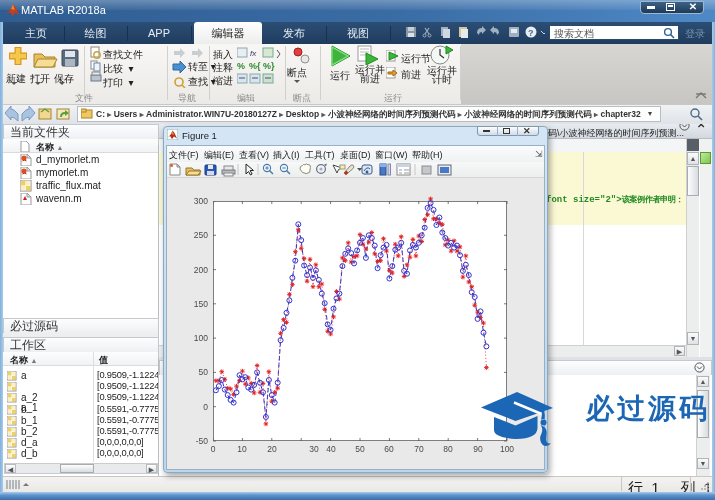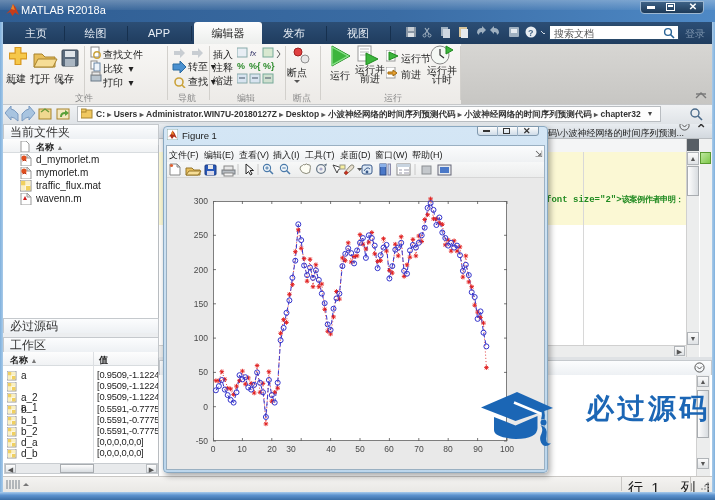--- a/index.html
+++ b/index.html
@@ -500,21 +500,21 @@
 <div class="ytick" style="left:182px;top:230px">250</div>
 <div class="ytick" style="left:182px;top:265px">200</div>
 <div class="ytick" style="left:182px;top:299px">150</div>
 <div class="ytick" style="left:182px;top:333px">100</div>
 <div class="ytick" style="left:182px;top:367px">50</div>
 <div class="ytick" style="left:182px;top:402px">0</div>
 <div class="ytick" style="left:182px;top:436px">-50</div>
 <div class="xtick" style="left:201px;top:444px">0</div>
 <div class="xtick" style="left:230px;top:444px">10</div>
 <div class="xtick" style="left:260px;top:444px">20</div>
-<div class="xtick" style="left:279px;top:444px">30</div>
+<div class="xtick" style="left:302px;top:444px">30</div>
 <div class="xtick" style="left:319px;top:444px">40</div>
 <div class="xtick" style="left:348px;top:444px">50</div>
 <div class="xtick" style="left:377px;top:444px">60</div>
 <div class="xtick" style="left:407px;top:444px">70</div>
 <div class="xtick" style="left:436px;top:444px">80</div>
 <div class="xtick" style="left:466px;top:444px">90</div>
 <div class="xtick" style="left:495px;top:444px">100</div>
 <svg class="abs" style="left:213px;top:201px" width="295" height="241">
       <path d="M0.0 240 v-3 M0.0 0 v3 M29.4 240 v-3 M29.4 0 v3 M58.8 240 v-3 M58.8 0 v3 M88.2 240 v-3 M88.2 0 v3 M117.6 240 v-3 M117.6 0 v3 M147.0 240 v-3 M147.0 0 v3 M176.4 240 v-3 M176.4 0 v3 M205.8 240 v-3 M205.8 0 v3 M235.2 240 v-3 M235.2 0 v3 M264.6 240 v-3 M264.6 0 v3 M294.0 240 v-3 M294.0 0 v3 M0 0.0 h3 M294 0.0 h-3 M0 34.3 h3 M294 34.3 h-3 M0 68.6 h3 M294 68.6 h-3 M0 102.8 h3 M294 102.8 h-3 M0 137.1 h3 M294 137.1 h-3 M0 171.4 h3 M294 171.4 h-3 M0 205.7 h3 M294 205.7 h-3 M0 240.0 h3 M294 240.0 h-3" stroke="#555" stroke-width="0.8" fill="none"></path>
     </svg>

